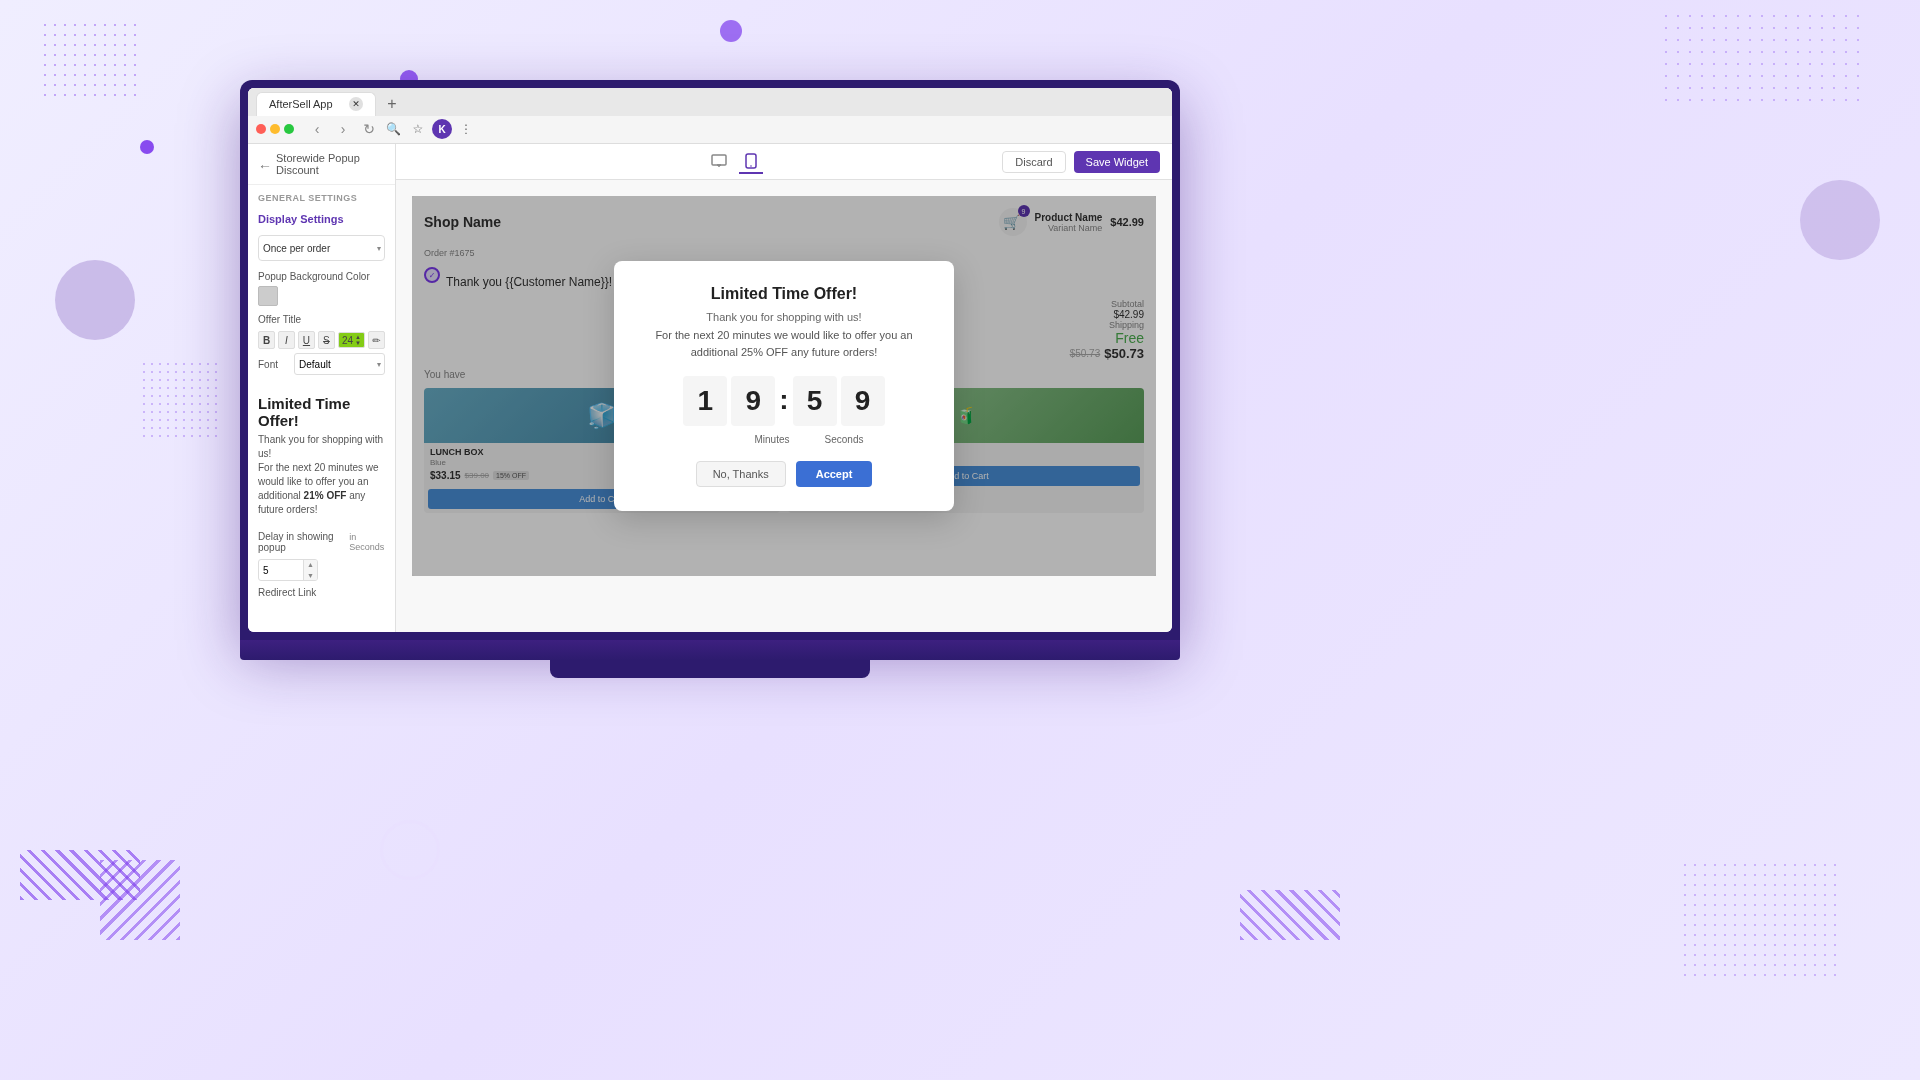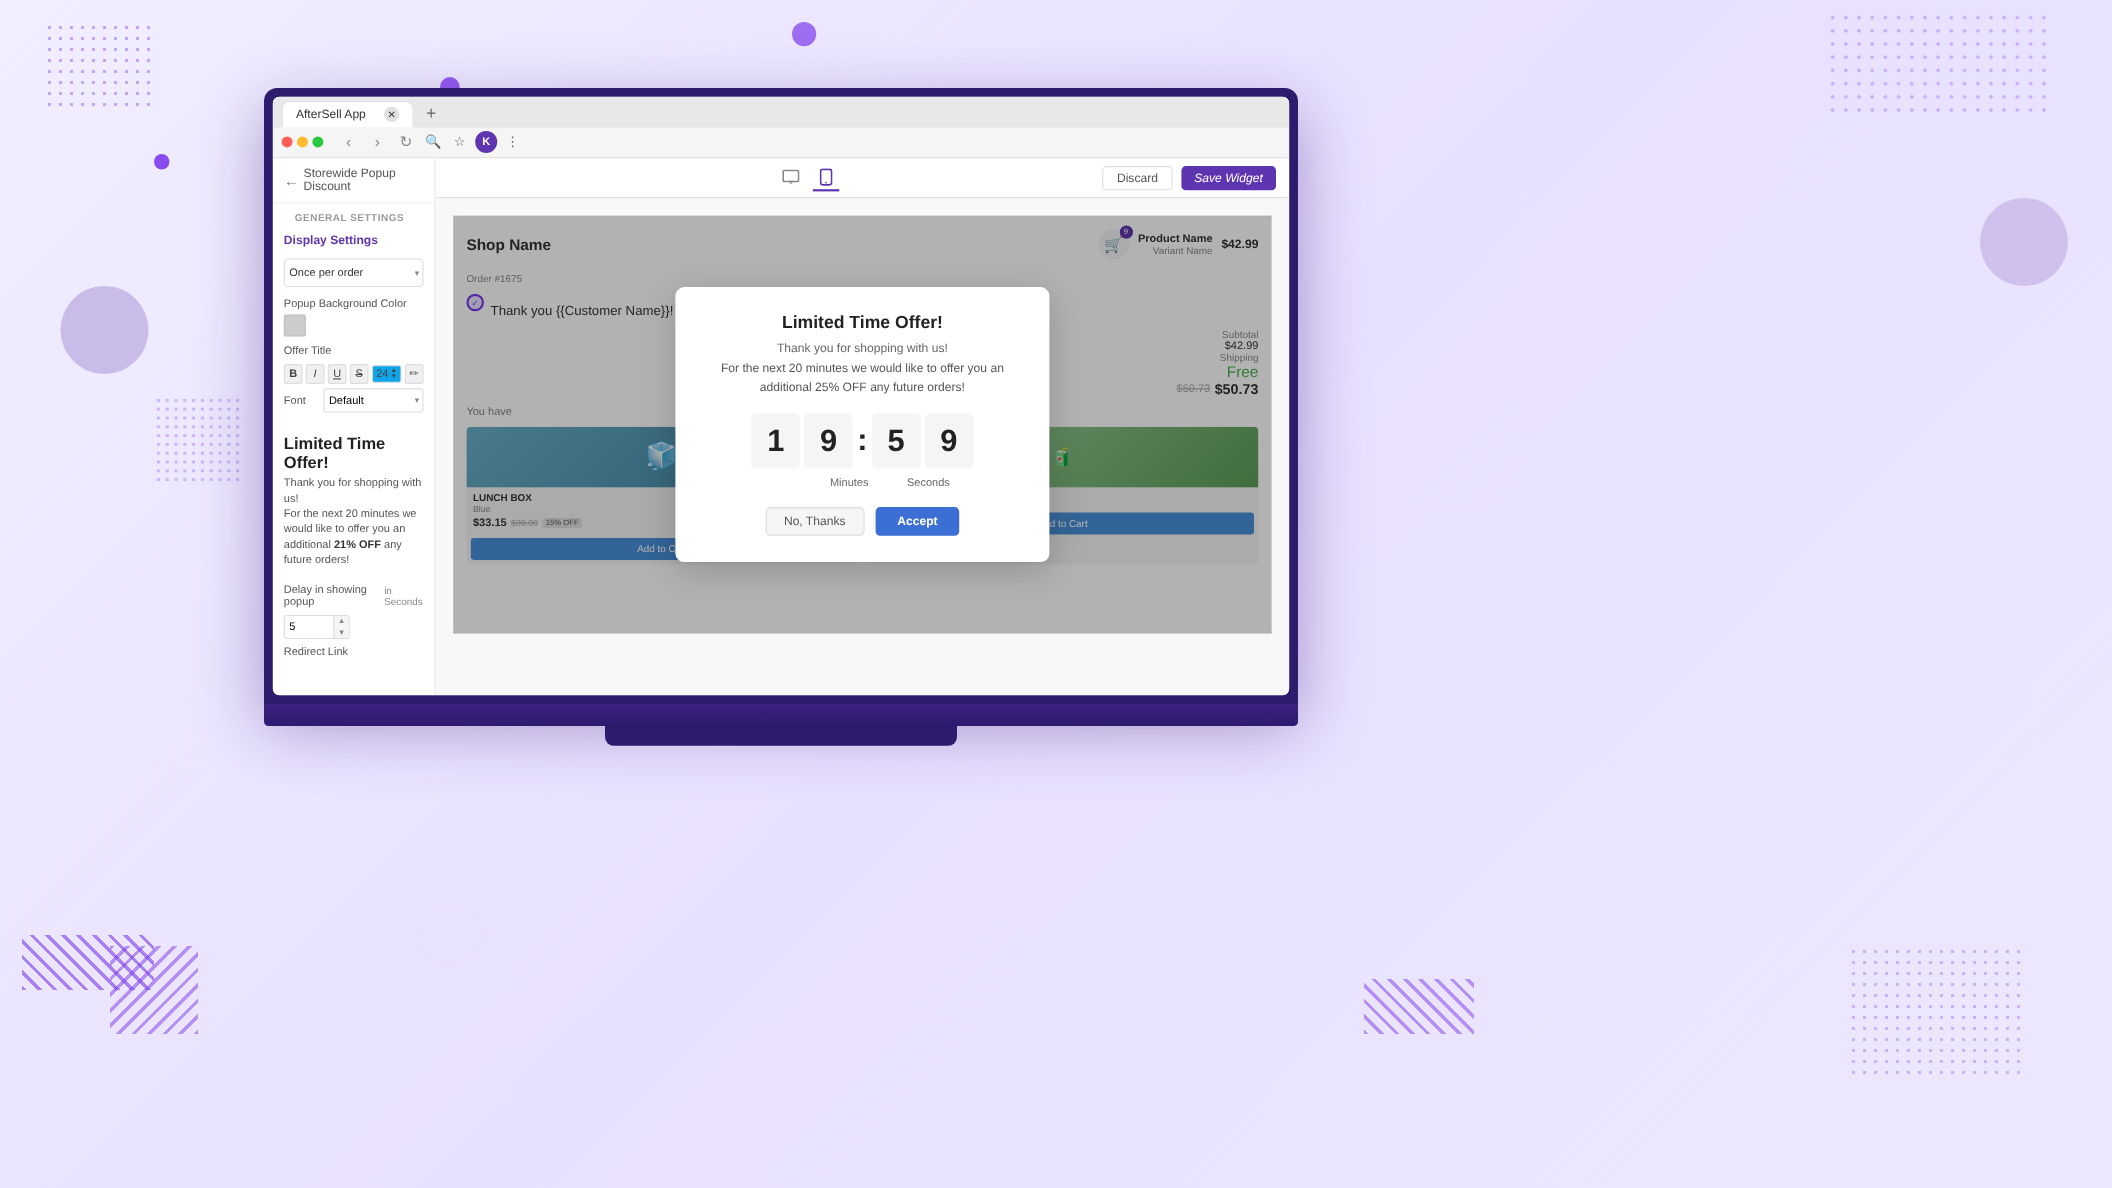--- a/index.html
+++ b/index.html
@@ -201,21 +201,21 @@
     .sidebar-back-arrow {
       font-size: 14px;
       color: #777;
     }
     .sidebar-section-label {
       font-size: 9px;
       font-weight: 700;
       color: #999;
       text-transform: uppercase;
       letter-spacing: 0.5px;
-      padding: 8px 20px 4px;
+      padding: 8px 10px 4px;
     }
     .sidebar-item {
       padding: 6px 10px;
       font-size: 11px;
       color: #333;
       cursor: pointer;
     }
     .sidebar-item.active {
       color: #5e35b1;
       font-weight: 600;
@@ -288,21 +288,21 @@
     .fmt-btn.underline { text-decoration: underline; }
     .fmt-size {
       display: flex;
       align-items: center;
       gap: 1px;
       font-size: 10px;
       color: #444;
       border: 1px solid #ddd;
       border-radius: 2px;
       padding: 1px 3px;
-      background: #0ea5e9;
+      background: #84cc16;
     }
     .font-row {
       display: flex;
       align-items: center;
       gap: 16px;
       margin-bottom: 20px;
     }
     .font-label {
       font-size: 10px;
       color: #555;
@@ -445,21 +445,20 @@
       cursor: pointer;
     }
     .btn-save {
       padding: 4px 12px;
       font-size: 11px;
       background: #5e35b1;
       border: none;
       border-radius: 4px;
       color: #fff;
       cursor: pointer;
-      font-style: italic;
     }
 
     
     .preview-area {
       padding: 16px;
       position: relative;
     }
 
     
     .shop-preview {

